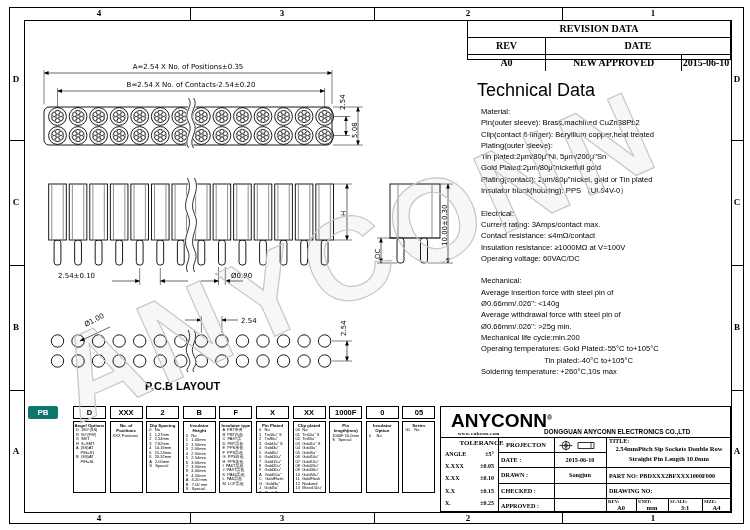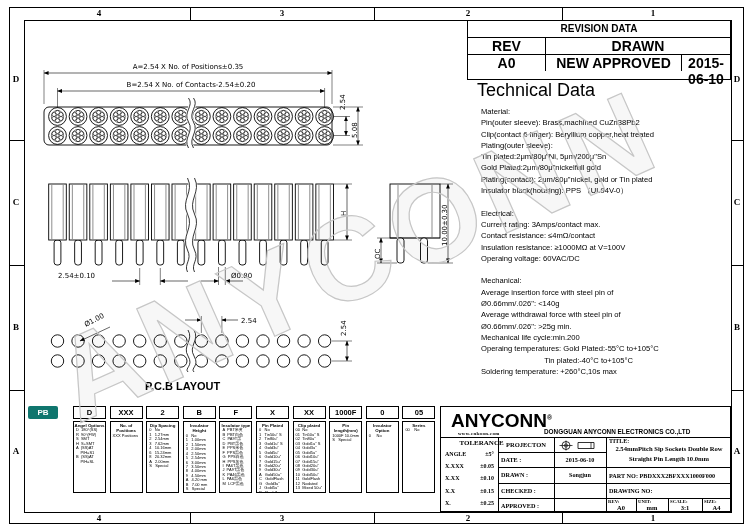--- a/index.html
+++ b/index.html
@@ -17,24 +17,24 @@
   .ln{fill:none;stroke:#000;stroke-width:.9;}
   .lnf{fill:#fff;stroke:#000;stroke-width:.9;}
   .ln2{fill:none;stroke:#000;stroke-width:.55;}
   .ln3{fill:none;stroke:#000;stroke-width:.45;}
   .ext{stroke:#000;stroke-width:.5;fill:none;}
   .dim{stroke:#000;stroke-width:.6;fill:none;}
   .erase{stroke:#fff;stroke-width:7;fill:none;}
   .sq{stroke:#000;stroke-width:.8;fill:none;}
   .dt{font:7px "DejaVu Sans",sans-serif;fill:#000;}
   .pcb-label{font:bold 11px "Liberation Sans",sans-serif;fill:#000;}
-  .rev-table{position:absolute;left:467px;top:20px;width:264px;height:60px;border:1px solid #000;
-    z-index:3;background:#fff;font-family:Liberation Sans, sans-serif;text-align:center;box-sizing:border-box;}
+  .rev-table{position:absolute;left:467px;top:20px;width:264px;height:40px;border:1px solid #000;
+    z-index:3;background:#fff;font-family:Liberation Serif, serif;text-align:center;box-sizing:border-box;}
   .rev-title{height:16px;line-height:16px;border-bottom:1px solid #000;font-weight:bold;font-size:10px;}
-  .rev-row{display:flex;height:16px;line-height:16px;font-weight:bold;font-size:14px;}
+  .rev-row{display:flex;height:16px;line-height:16px;font-weight:bold;font-size:10px;}
   .rev-row.hdr{border-bottom:1px solid #000;}
   .rev-c1{width:78px;border-right:1px solid #000;box-sizing:border-box;}
   .rev-c2{width:136px;border-right:1px solid #000;box-sizing:border-box;}
   .rev-c3{flex:1;}
   .tech-title{position:absolute;left:477px;top:80px;font-size:18px;z-index:3;}
   #tech-lines{position:absolute;left:481px;top:106px;z-index:3;font-size:7.6px;line-height:11.3px;white-space:pre;}
   .ord-prefix{position:absolute;left:28px;top:406px;width:30px;height:13px;background:#0f766e;color:#fff;
     font-weight:bold;font-size:8px;text-align:center;line-height:13px;z-index:3;border-radius:2px;}
   .ord-code{position:absolute;height:11px;border:1px solid #000;font-size:7.5px;font-weight:bold;
     text-align:center;line-height:11px;z-index:3;background:#fff;}
@@ -523,21 +523,21 @@
     <line x1="347" y1="341" x2="347" y2="361" class="dim" marker-start="url(#ar)" marker-end="url(#ar)"></line>
     <text transform="rotate(-90 345.5 336)" x="345.5" y="336" class="dt">2.54</text>
 
     <text x="145" y="390" class="pcb-label">P.C.B LAYOUT</text>
   </svg>
 
   <div class="rev-table">
     <div class="rev-title">REVISION DATA</div>
     <div class="rev-row hdr">
       <div class="rev-c1">REV</div>
-      <div class="rev-c3">DRAWN</div>
+      <div class="rev-c3">DATE</div>
     </div>
     <div class="rev-row">
       <div class="rev-c1">A0</div>
       <div class="rev-c2">NEW APPROVED</div>
       <div class="rev-c3">2015-06-10</div>
     </div>
   </div>
 
   <div class="tech-title">Technical Data</div>
   <div id="tech-lines"><div>Material:</div><div>Pin(outer sleeve): Brass,machined CuZn38Pb2</div><div>Clip(contact 6 finger): Beryllium copper,heat treated</div><div>Plating(outer sleeve):</div><div>Tin plated:2μm/80μ"Ni, 5μm/200μ"Sn</div><div>Gold Plated:2μm/80μ"nickelfull gold</div><div>Plating(contact): 2μm/80μ"nickel, gold or Tin plated</div><div>Insulator black(housing): PPS （UL94V-0）</div><div> </div><div>Electrical:</div><div>Current rating: 3Amps/contact max.</div><div>Contact resistance: ≤4mΩ/contact</div><div>Insulation resistance: ≥1000MΩ at V=100V</div><div>Operaing voltage: 60VAC/DC</div><div> </div><div>Mechanical:</div><div>Average insertion force with steel pin of</div><div>Ø0.66mm/.026": &lt;140g</div><div>Average withdrawal force with steel pin of</div><div>Ø0.66mm/.026": &gt;25g min.</div><div>Mechanical life cycle:min.200</div><div>Operaing temperatures: Gold Plated:-55°C to+105°C</div><div>                              Tin plated:-40°C to+105°C</div><div>Soldering temperature: +260°C,10s max</div></div>

